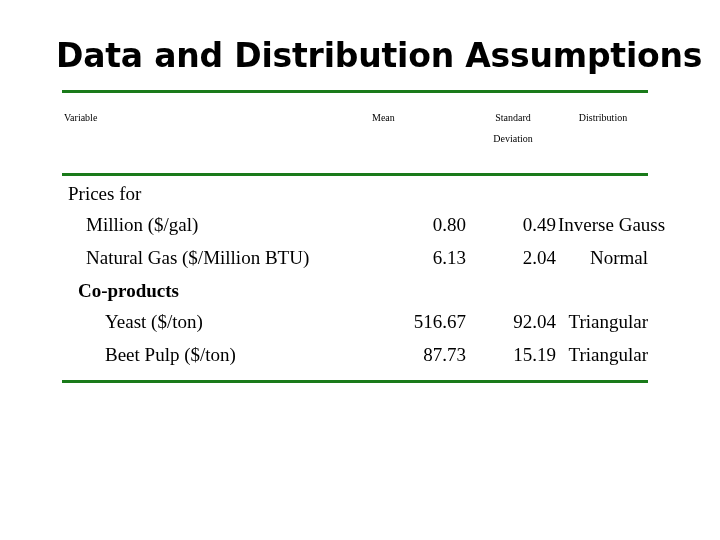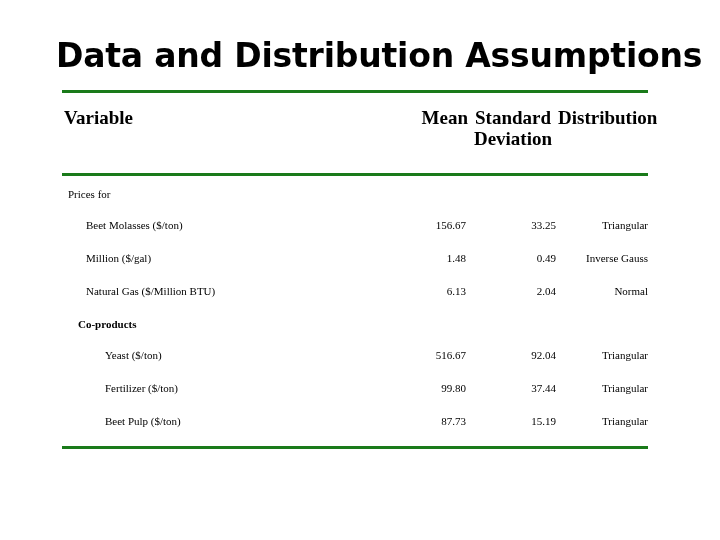--- a/index.html
+++ b/index.html
@@ -56,47 +56,47 @@
     width: 100%;
     border-collapse: collapse;
     table-layout: fixed;
     font-size: 13.5px;
   }
   table.data col.c-var  { width: 310px; }
   table.data col.c-mean { width: 96px; }
   table.data col.c-sd   { width: 90px; }
   table.data col.c-dist { width: 90px; }
   thead th {
-    font-weight: bold;
-    font-size: 19px;
+    font-weight: normal;
+    font-size: 10px;
     line-height: 21px;
     vertical-align: top;
     padding: 0;
   }
   thead th.h-var {
     text-align: left;
     padding: 14px 0 0 2px;
   }
   thead th.h-mean {
-    text-align: right;
+    text-align: left;
     padding: 14px 0 0 0;
   }
   thead th.h-sd {
     text-align: center;
     padding: 14px 0 0 0;
   }
   thead th.h-dist {
-    text-align: right;
+    text-align: center;
     padding: 14px 0 0 0;
   }
   .hdr-spacer { height: 24px; }
 
   
   tbody td {
-    font-size: 11px;
+    font-size: 19px;
     line-height: 16px;
     padding: 0;
     vertical-align: top;
     white-space: nowrap;
     margin-top: 8px;
   }
   tbody tr { height: 33px; }
   td.label { text-align: left; }
   td.num   { text-align: right; padding-right: 2px; }
   td.dist  { text-align: right; }
@@ -158,31 +158,25 @@
           <td colspan="4"></td>
         </tr>
 
         <tr class="group-row">
           <td class="label ind-0">Prices for</td>
           <td class="num"></td>
           <td class="num"></td>
           <td class="dist"></td>
         </tr>
 
-        <tr>
-          <td class="label ind-1">Beet Molasses ($/ton)</td>
-          <td class="num">156.67</td>
-          <td class="num">33.25</td>
-          <td class="dist">Triangular</td>
-        </tr>
 
 
         <tr>
           <td class="label ind-1">Million ($/gal)</td>
-          <td class="num">1.48</td>
+          <td class="num">0.80</td>
           <td class="num">0.49</td>
           <td class="dist">Inverse Gauss</td>
         </tr>
 
 
         <tr>
           <td class="label ind-1">Natural Gas ($/Million BTU)</td>
           <td class="num">6.13</td>
           <td class="num">2.04</td>
           <td class="dist">Normal</td>
@@ -195,26 +189,20 @@
           <td class="dist"></td>
         </tr>
 
         <tr>
           <td class="label ind-3">Yeast       ($/ton)</td>
           <td class="num">516.67</td>
           <td class="num">92.04</td>
           <td class="dist">Triangular</td>
         </tr>
 
-        <tr>
-          <td class="label ind-3">Fertilizer  ($/ton)</td>
-          <td class="num">99.80</td>
-          <td class="num">37.44</td>
-          <td class="dist">Triangular</td>
-        </tr>
 
         <tr>
           <td class="label ind-3">Beet Pulp ($/ton)</td>
           <td class="num">87.73</td>
           <td class="num">15.19</td>
           <td class="dist">Triangular</td>
         </tr>
 
       </tbody>
     </table>

